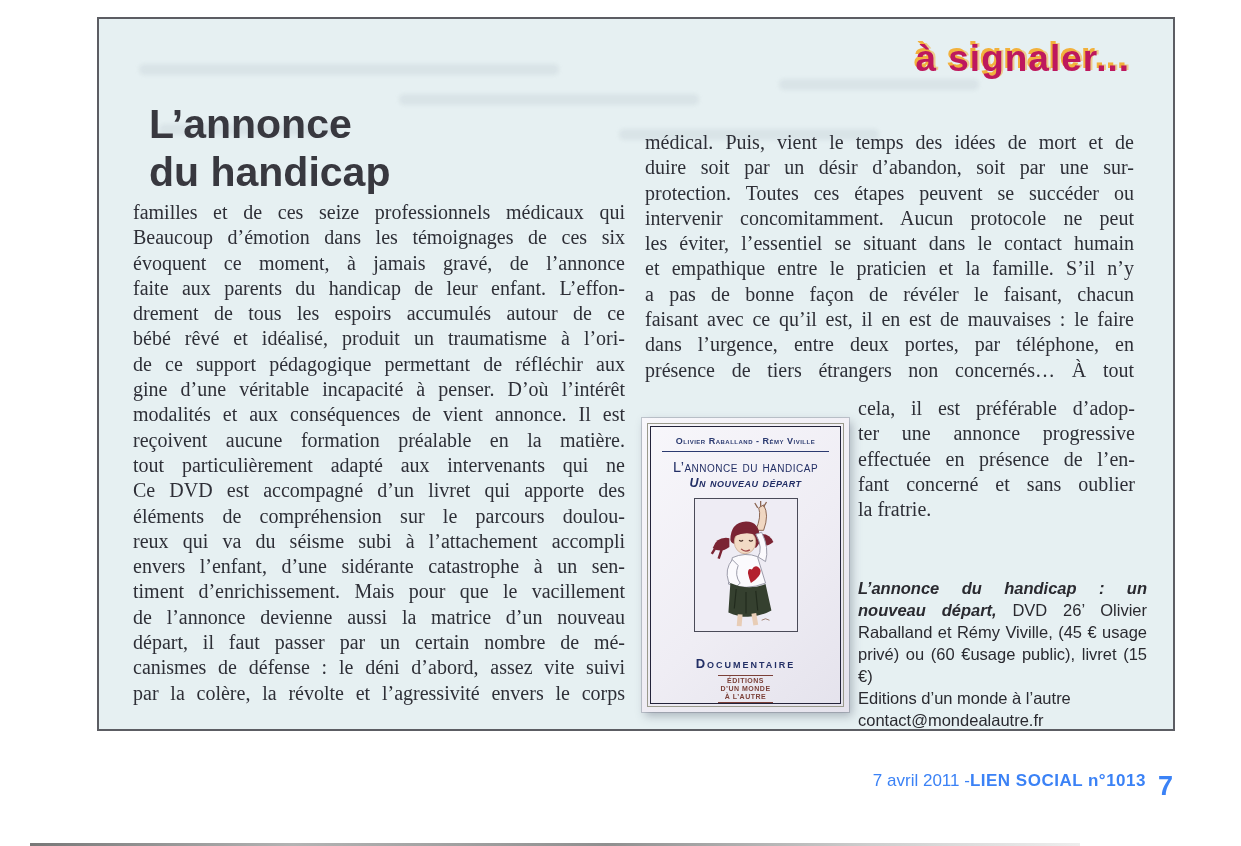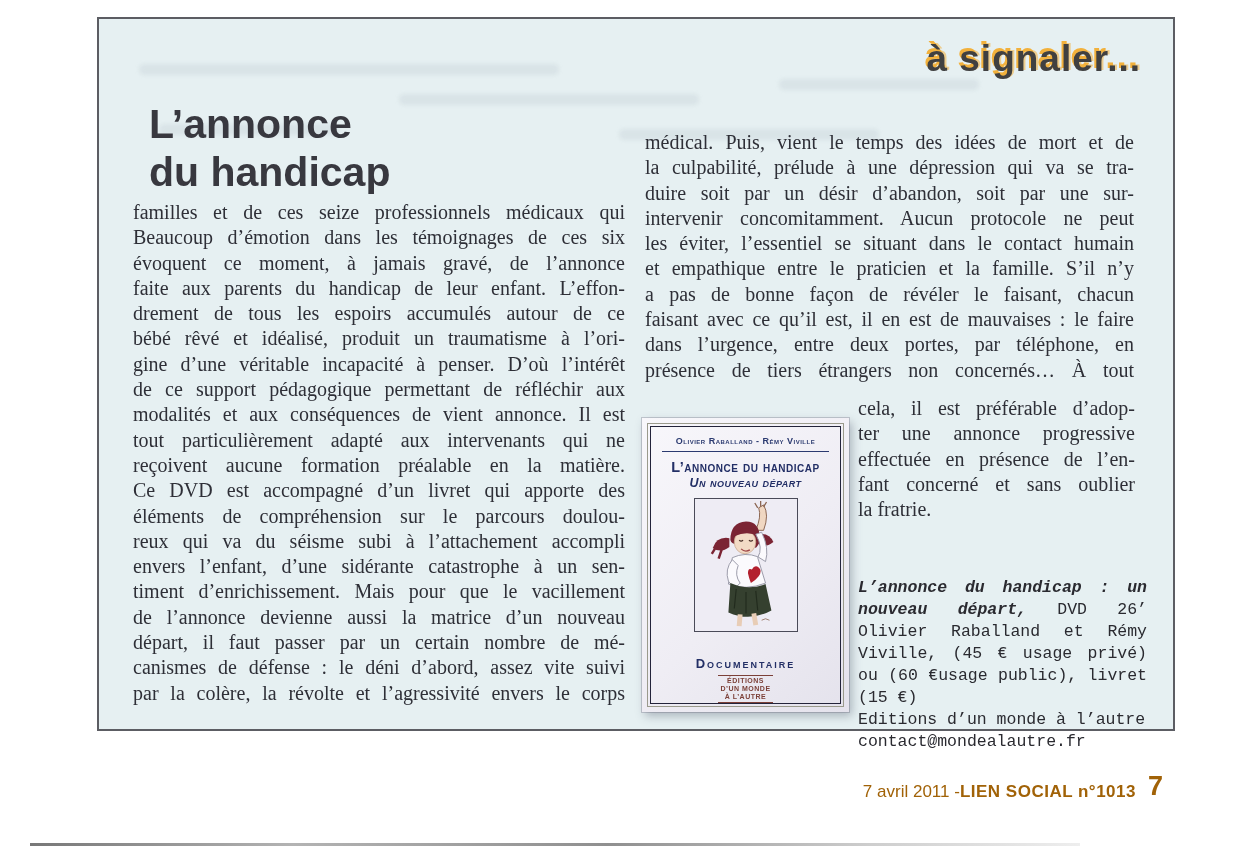--- a/index.html
+++ b/index.html
@@ -17,23 +17,23 @@
     border:2px solid #5c5d63;
     box-sizing:border-box;
   }
   
   .bleed{
     position:absolute;height:11px;border-radius:5px;
     background:rgba(130,150,160,0.13);
     filter:blur(2px);
   }
   .signaler{
-    position:absolute;top:38px;right:100px;
+    position:absolute;top:38px;right:111px;
     font-size:37px;font-weight:bold;letter-spacing:1px;
-    color:#404040;
+    color:#be185d;
     text-shadow:-2px -3px 0 #f2b13c, 2px -1px 0 rgba(242,177,60,0.55);
   }
   .article-title{
     position:absolute;left:133px;top:84px;
     font-size:41px;line-height:48px;font-weight:bold;
     color:#38383f;letter-spacing:0px;
   }
   .col{
     position:absolute;
     font-family:"Liberation Serif","DejaVu Serif",serif;
@@ -66,21 +66,21 @@
     display:flex;flex-direction:column;align-items:center;
     box-sizing:border-box;padding-top:9px;
   }
   .dvd-authors{
     font-size:9px;font-weight:bold;color:#2b3a70;
     font-variant:small-caps;letter-spacing:0.5px;
     padding-bottom:5px;border-bottom:1px solid #2b3a70;
     width:88%;text-align:center;
   }
   .dvd-title{
-    margin-top:7px;font-size:14.5px;font-weight:bold;color:#232f66;
+    margin-top:7px;font-size:14.5px;font-weight:normal;color:#232f66;
     font-variant:small-caps;letter-spacing:0.5px;text-align:center;
   }
   .dvd-subtitle{
     font-size:12.5px;font-weight:bold;font-style:italic;color:#232f66;
     font-variant:small-caps;letter-spacing:0.5px;margin-top:1px;
   }
   .dvd-art{
     margin-top:8px;width:102px;height:133px;
     border:1px solid #4a4a58;background:#eeecf4;
     display:flex;align-items:center;justify-content:center;
@@ -91,29 +91,29 @@
   }
   .dvd-pub{
     margin-top:4px;text-align:center;color:#7c4038;
     font-size:7px;line-height:8px;font-weight:bold;letter-spacing:0.5px;
     border-top:1px solid #7c4038;border-bottom:1px solid #7c4038;
     padding:1px 2px;
   }
   
   .caption{
     position:absolute;left:858px;top:577px;width:289px;
-    font-size:16.5px;line-height:22px;color:#2a2a30;font-family:Liberation Mono, monospace;
+    font-size:16.5px;line-height:22px;color:#2a2a30;
   }
   .caption .lead{font-weight:bold;font-style:italic;}
   .caption p{margin:0;text-align:justify;}
   .caption .plain{text-align:left;}
   
   .footer{
-    position:absolute;top:771px;right:78px;
-    color:#a16207;display:flex;align-items:flex-end;
+    position:absolute;top:771px;right:68px;
+    color:#3b82f6;display:flex;align-items:flex-start;
   }
   .footer .date{font-size:17px;}
   .footer .journal{font-size:17px;font-weight:bold;letter-spacing:0.5px;}
   .footer .pagenum{font-size:27px;font-weight:bold;margin-left:12px;}
   .scan-strip{
     position:absolute;bottom:0;left:30px;width:1050px;height:3px;
     background:linear-gradient(to right,#4a4a4a,#9a9a9a 25%,#6a6a6a 55%,#bdbdbd 80%,#e8e8e8);
     opacity:0.75;
   }
 </style>
@@ -136,40 +136,40 @@
   <span>du handicap</span>
 </h1>
 
 <div class="col col-left">
     <div class="ln">familles et de ces seize professionnels médicaux qui</div>
     <div class="ln">Beaucoup d’émotion dans les témoignages de ces six</div>
     <div class="ln">évoquent ce moment, à jamais gravé, de l’annonce</div>
     <div class="ln">faite aux parents du handicap de leur enfant. L’effon-</div>
     <div class="ln">drement de tous les espoirs accumulés autour de ce</div>
     <div class="ln">bébé rêvé et idéalisé, produit un traumatisme à l’ori-</div>
+    <div class="ln">de ce support pédagogique permettant de réfléchir aux</div>
     <div class="ln">gine d’une véritable incapacité à penser. D’où l’intérêt</div>
-    <div class="ln">de ce support pédagogique permettant de réfléchir aux</div>
     <div class="ln">modalités et aux conséquences de vient annonce. Il est</div>
+    <div class="ln">reçoivent aucune formation préalable en la matière.</div>
     <div class="ln">tout particulièrement adapté aux intervenants qui ne</div>
-    <div class="ln">reçoivent aucune formation préalable en la matière.</div>
     <div class="ln">Ce DVD est accompagné d’un livret qui apporte des</div>
     <div class="ln">éléments de compréhension sur le parcours doulou-</div>
     <div class="ln">reux qui va du séisme subi à l’attachement accompli</div>
     <div class="ln">envers l’enfant, d’une sidérante catastrophe à un sen-</div>
     <div class="ln">timent d’enrichissement. Mais pour que le vacillement</div>
     <div class="ln">de l’annonce devienne aussi la matrice d’un nouveau</div>
     <div class="ln">départ, il faut passer par un certain nombre de mé-</div>
     <div class="ln">canismes de défense : le déni d’abord, assez vite suivi</div>
     <div class="ln">par la colère, la révolte et l’agressivité envers le corps</div>
   </div>
 
 <div class="col col-right">
     <div class="ln">médical. Puis, vient le temps des idées de mort et de</div>
-    <div class="ln">la culpabilité, prélude à une dépression qui va se tra-</div>
     <div class="ln">duire soit par un désir d’abandon, soit par une sur-</div>
+    <div class="ln">protection. Toutes ces étapes peuvent se succéder ou</div>
     <div class="ln">intervenir concomitamment. Aucun protocole ne peut</div>
     <div class="ln">les éviter, l’essentiel se situant dans le contact humain</div>
     <div class="ln">et empathique entre le praticien et la famille. S’il n’y</div>
     <div class="ln">a pas de bonne façon de révéler le faisant, chacun</div>
     <div class="ln">faisant avec ce qu’il est, il en est de mauvaises : le faire</div>
     <div class="ln">dans l’urgence, entre deux portes, par téléphone, en</div>
     <div class="ln">présence de tiers étrangers non concernés… À tout</div>
   </div>
 
 <div class="col col-narrow">

